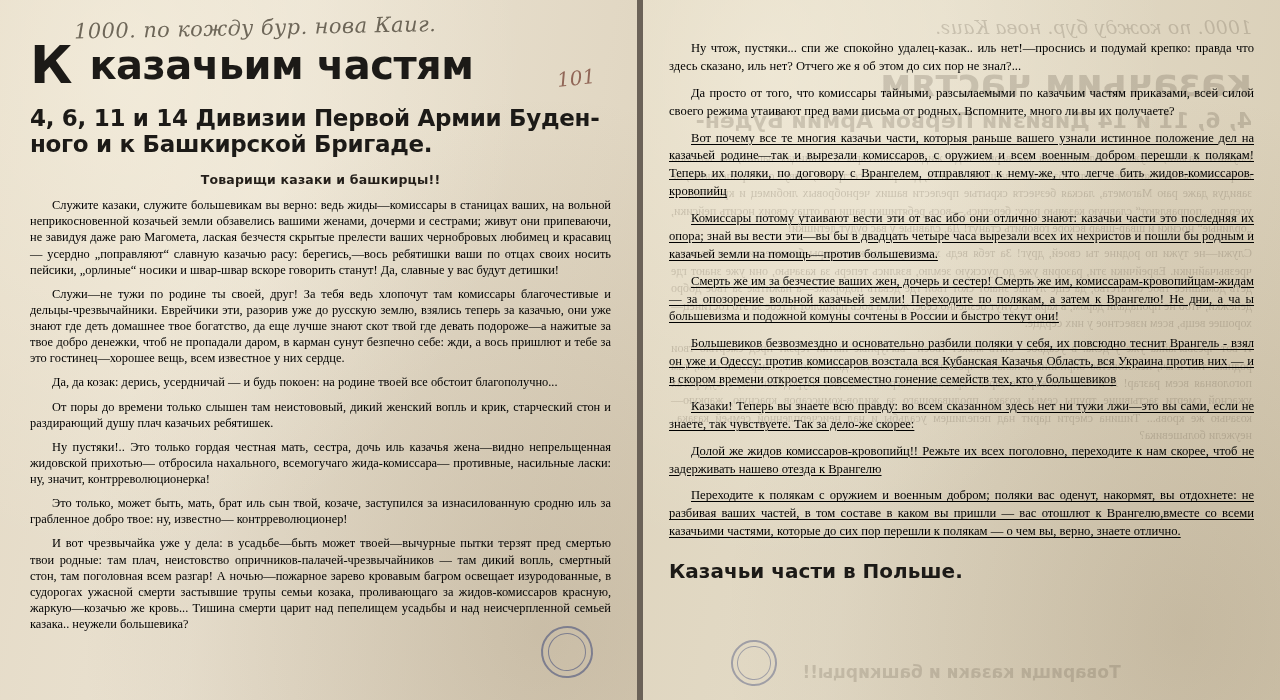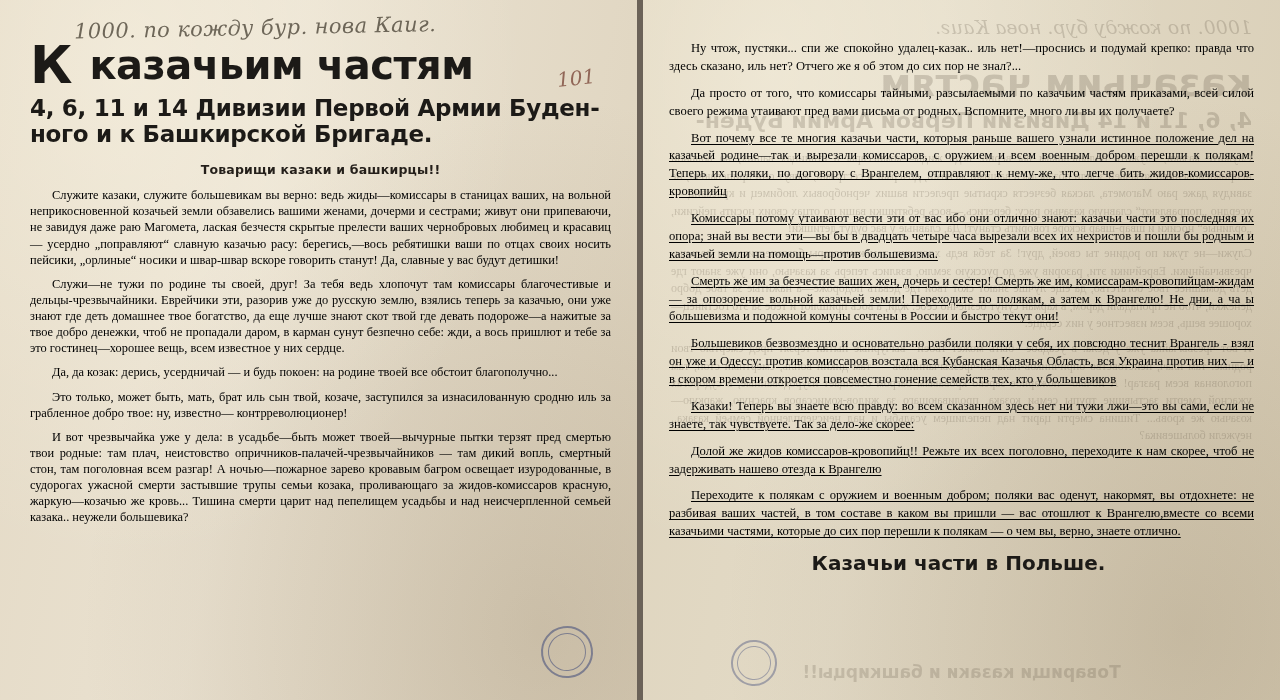--- a/index.html
+++ b/index.html
@@ -66,21 +66,21 @@
     transform:rotate(-6deg);
   }
 
   
   h1.title{
     font-family:"DejaVu Sans", sans-serif;
     font-weight:bold;
     font-size:40px;
     line-height:1.02;
     letter-spacing:-0.5px;
-    margin:4px 0 6px 0;
+    margin:4px 0 16px 0;
     color:#1c1a17;
     text-align:left;
   }
   h1.title .k{
     font-size:52px;
     line-height:.9;
     vertical-align:-4px;
     margin-right:4px;
   }
   h2.subtitle{
@@ -116,22 +116,22 @@
     font-size:12.6px;
     line-height:1.42;
     margin:0 0 9px 0;
   }
   .u{ text-decoration:underline; text-decoration-thickness:1px; text-underline-offset:2px;}
 
   .footline{
     font-family:"DejaVu Sans", sans-serif;
     font-weight:bold;
     font-size:20px;
-    text-align:center;
-    margin:10px 6px 0 0;
+    text-align:left;
+    margin:18px 6px 0 0;
     color:#1c1a17;
   }
 
   
   .stamp{
     position:absolute;
     border:2px solid #3f4a7a;
     border-radius:50%;
     opacity:.55;
     z-index:3;
@@ -231,20 +231,22 @@
       <h2 class="subtitle">
         <span>4, 6, 11 и 14 Дивизии Первой Армии Буден-</span><br>
         <span>ного и к Башкирской Бригаде.</span>
       </h2>
 
       <div class="salute">Товарищи казаки и башкирцы!!</div>
 
       <p class="body">Служите казаки, служите большевикам вы верно: ведь жиды—комиссары в станицах ваших, на вольной неприкосновенной козачьей земли обзавелись вашими женами, дочерми и сестрами; живут они припеваючи, не завидуя даже раю Магомета, лаская безчестя скрытые прелести ваших чернобровых любимец и красавиц — усердно „поправляют“ славную казачью расу: берегись,—вось ребятишки ваши по отцах своих носить пейсики, „орлиные“ носики и швар-швар вскоре говорить станут! Да, славные у вас будут детишки!</p>
       <p class="body">Служи—не тужи по родине ты своей, друг! За тебя ведь хлопочут там комиссары благочестивые и дельцы-чрезвычайники. Еврейчики эти, разорив уже до русскую землю, взялись теперь за казачью, они уже знают где деть домашнее твое богатство, да еще лучше знают скот твой где девать подороже—а нажитые за твое добро денежки, чтоб не пропадали даром, в карман сунут безпечно себе: жди, а вось пришлют и тебе за это гостинец—хорошее вещь, всем известное у них сердце.</p>
       <p class="body">Да, да козак: дерись, усердничай — и будь покоен: на родине твоей все обстоит благополучно...</p>
+      <p class="body">От поры до времени только слышен там неистововый, дикий женский вопль и крик, старческий стон и раздирающий душу плач казачьих ребятишек.</p>
+      <p class="body">Ну пустяки!.. Это только гордая честная мать, сестра, дочь иль казачья жена—видно непрельщенная жидовской прихотью— отбросила нахального, всемогучаго жида-комиссара— противные, насильные ласки: ну, значит, контрреволюционерка!</p>
       <p class="body">Это только, может быть, мать, брат иль сын твой, козаче, заступился за изнасилованную сродню иль за грабленное добро твое: ну, известно— контрреволюционер!</p>
       <p class="body">И вот чрезвычайка уже у дела: в усадьбе—быть может твоей—вычурные пытки терзят пред смертью твои родные: там плач, неистовство опричников-палачей-чрезвычайников — там дикий вопль, смертный стон, там поголовная всем разгар! А ночью—пожарное зарево кровавым багром освещает изуродованные, в судорогах ужасной смерти застывшие трупы семьи козака, проливающаго за жидов-комиссаров красную, жаркую—козачью же кровь... Тишина смерти царит над пепелищем усадьбы и над неисчерпленной семьей казака.. неужели большевика?</p>
 
     </div>
     <div class="stamp stamp-left"></div>
   </div>
 
   <div class="page page-right">
 
     <div class="ghost">

